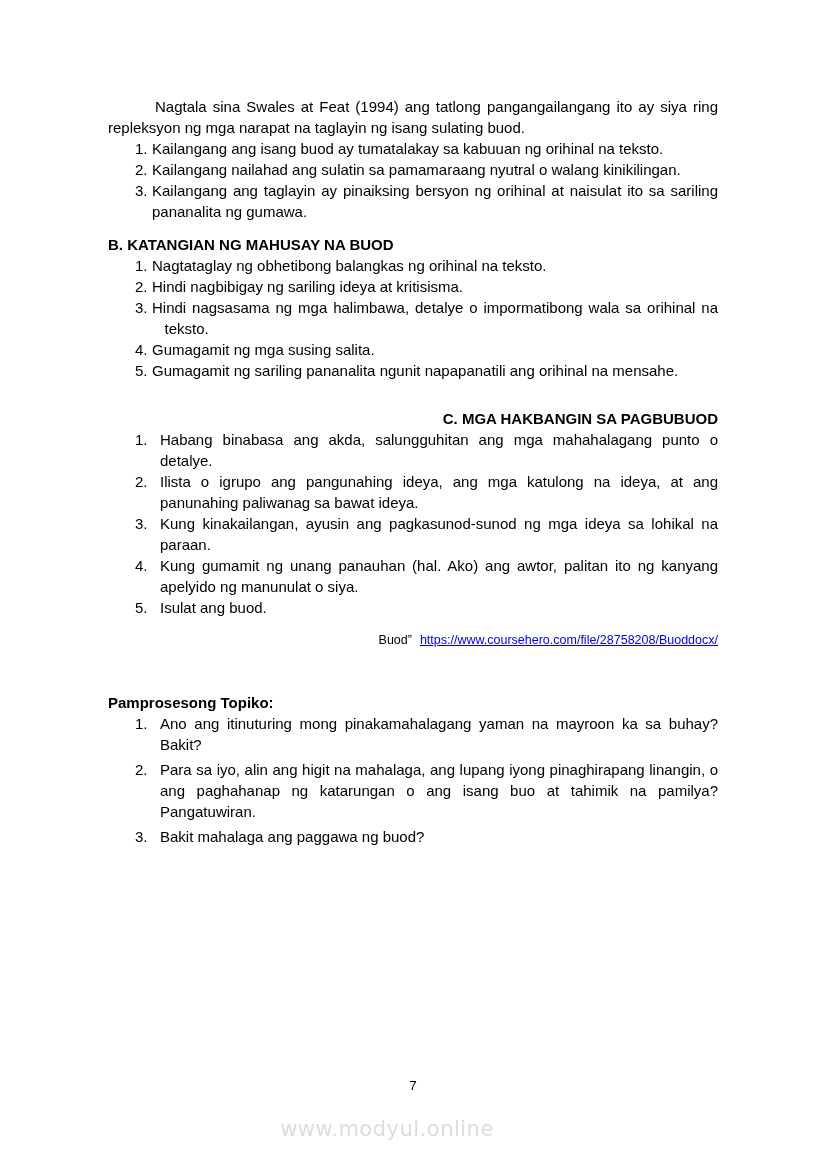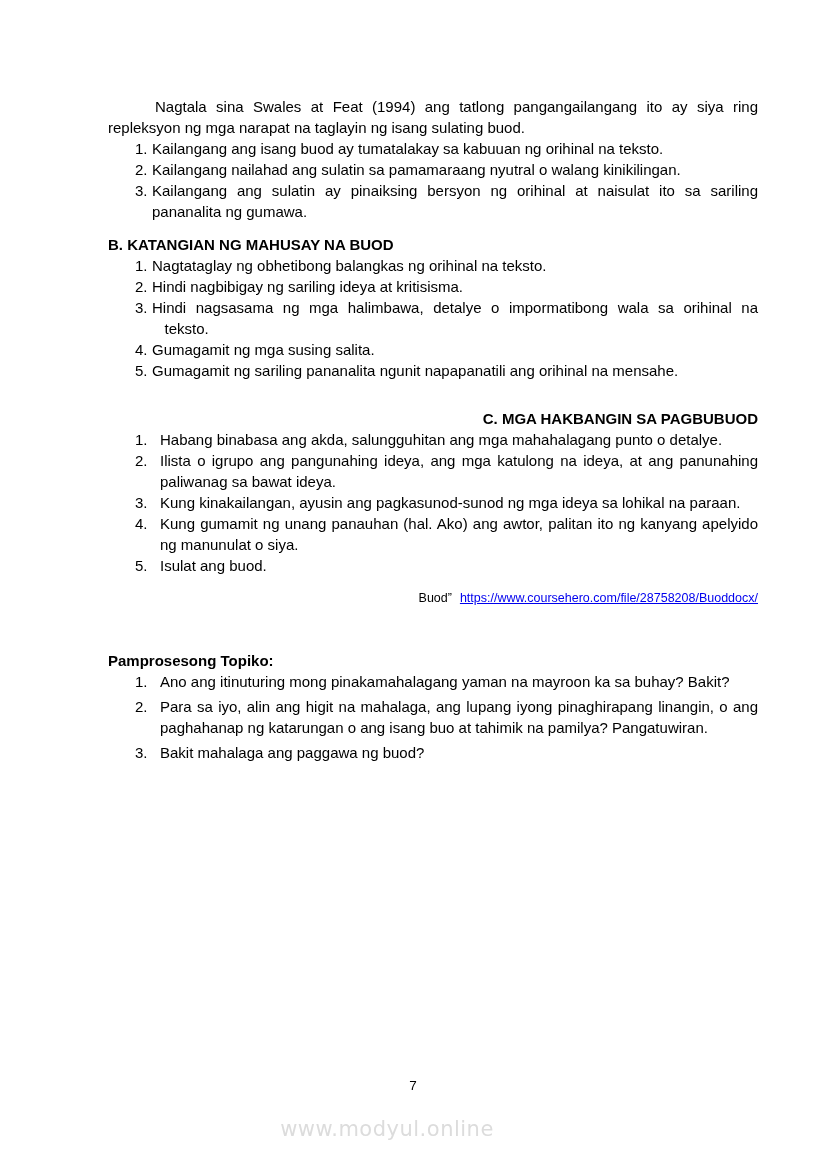--- a/index.html
+++ b/index.html
@@ -7,21 +7,21 @@
     width: 826px; height: 1169px;
     background: #ffffff;
     position: relative;
     overflow: hidden;
     font-family: "Liberation Sans", "DejaVu Sans", sans-serif;
     color: #000000;
   }
   .content {
     position: absolute;
     top: 0; left: 0; right: 0;
-    padding: 96px 68px 0 108px;
+    padding: 96px 108px 0 108px;
     font-size: 15px;
     line-height: 21px;
   }
   p { margin: 0; }
   .justify { text-align: justify; }
   .p-indent { text-indent: 47px; }
   .heading { font-weight: bold; }
   .sec-b-heading { margin-top: 12px; }
   .sec-c-heading { margin-top: 27px; text-align: right; }
   .c-intro { margin-top: 8px; }
@@ -68,21 +68,21 @@
     <div class="li">
       <span class="num">1.</span>
       <span class="txt">Kailangang ang isang buod ay tumatalakay sa kabuuan ng orihinal na teksto.</span>
     </div>
     <div class="li">
       <span class="num">2.</span>
       <span class="txt">Kailangang nailahad ang sulatin sa pamamaraang nyutral o walang kinikilingan.</span>
     </div>
     <div class="li">
       <span class="num">3.</span>
-      <span class="txt">Kailangang ang sulatin ay pinaiksing bersyon ng orihinal at naisulat ito sa sariling pananalita ng gumawa.</span>
+      <span class="txt">Kailangang ang taglayin ay pinaiksing bersyon ng orihinal at naisulat ito sa sariling pananalita ng gumawa.</span>
     </div>
   </div>
 
   <div class="heading sec-b-heading">B. KATANGIAN NG MAHUSAY NA BUOD</div>
 
   <div class="list">
     <div class="li">
       <span class="num">1.</span>
       <span class="txt">Nagtataglay ng obhetibong balangkas ng orihinal na teksto.</span>
     </div>

